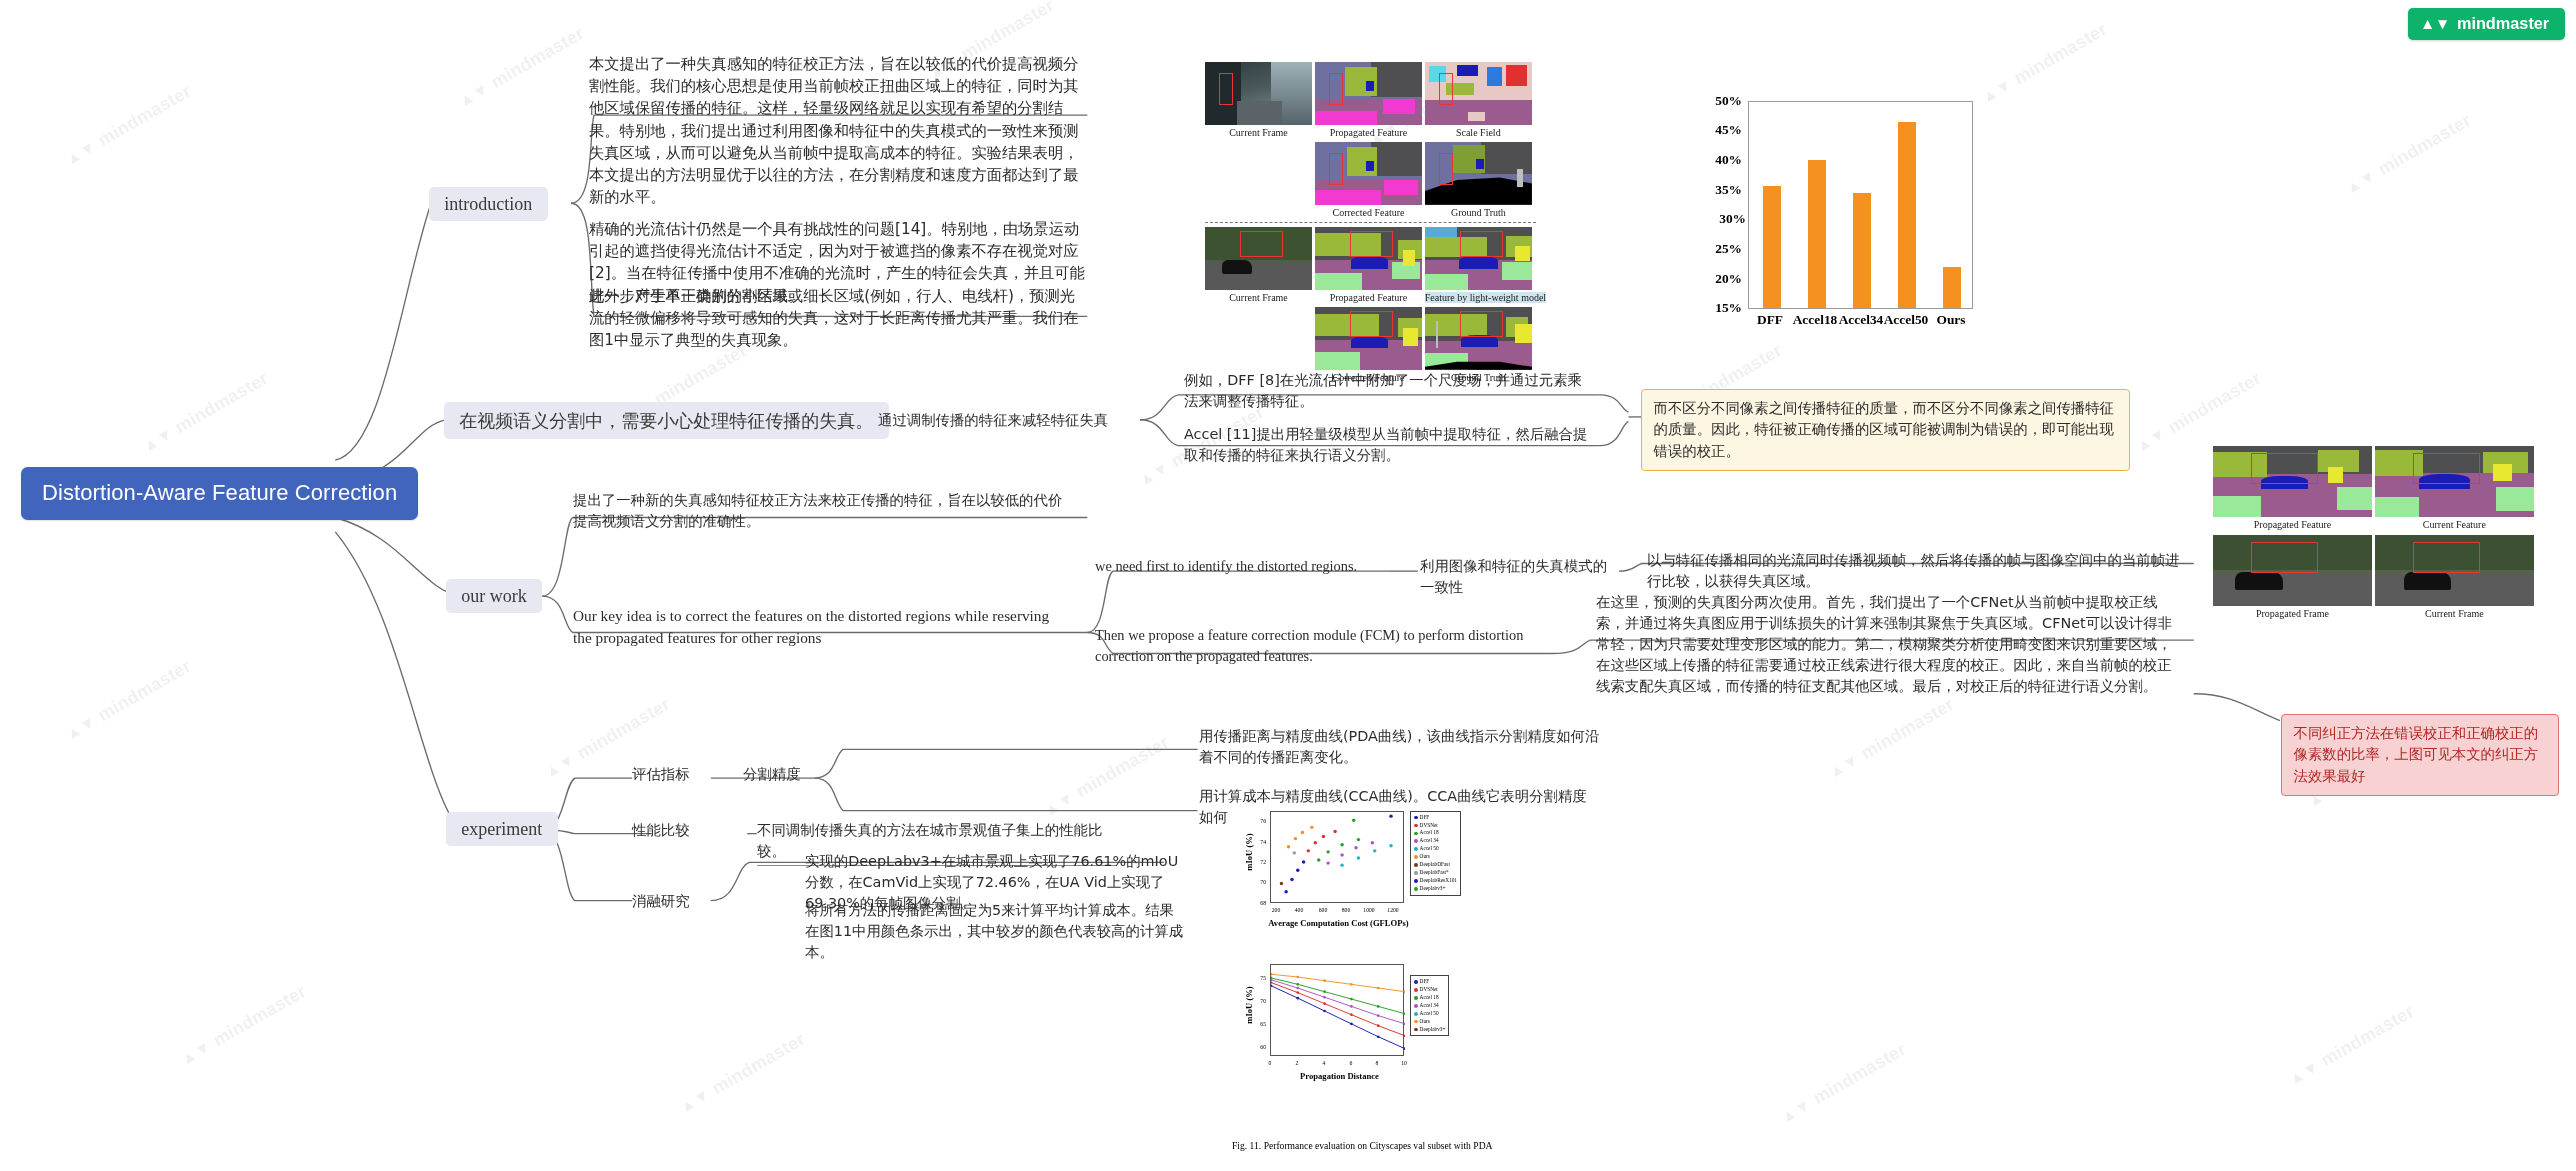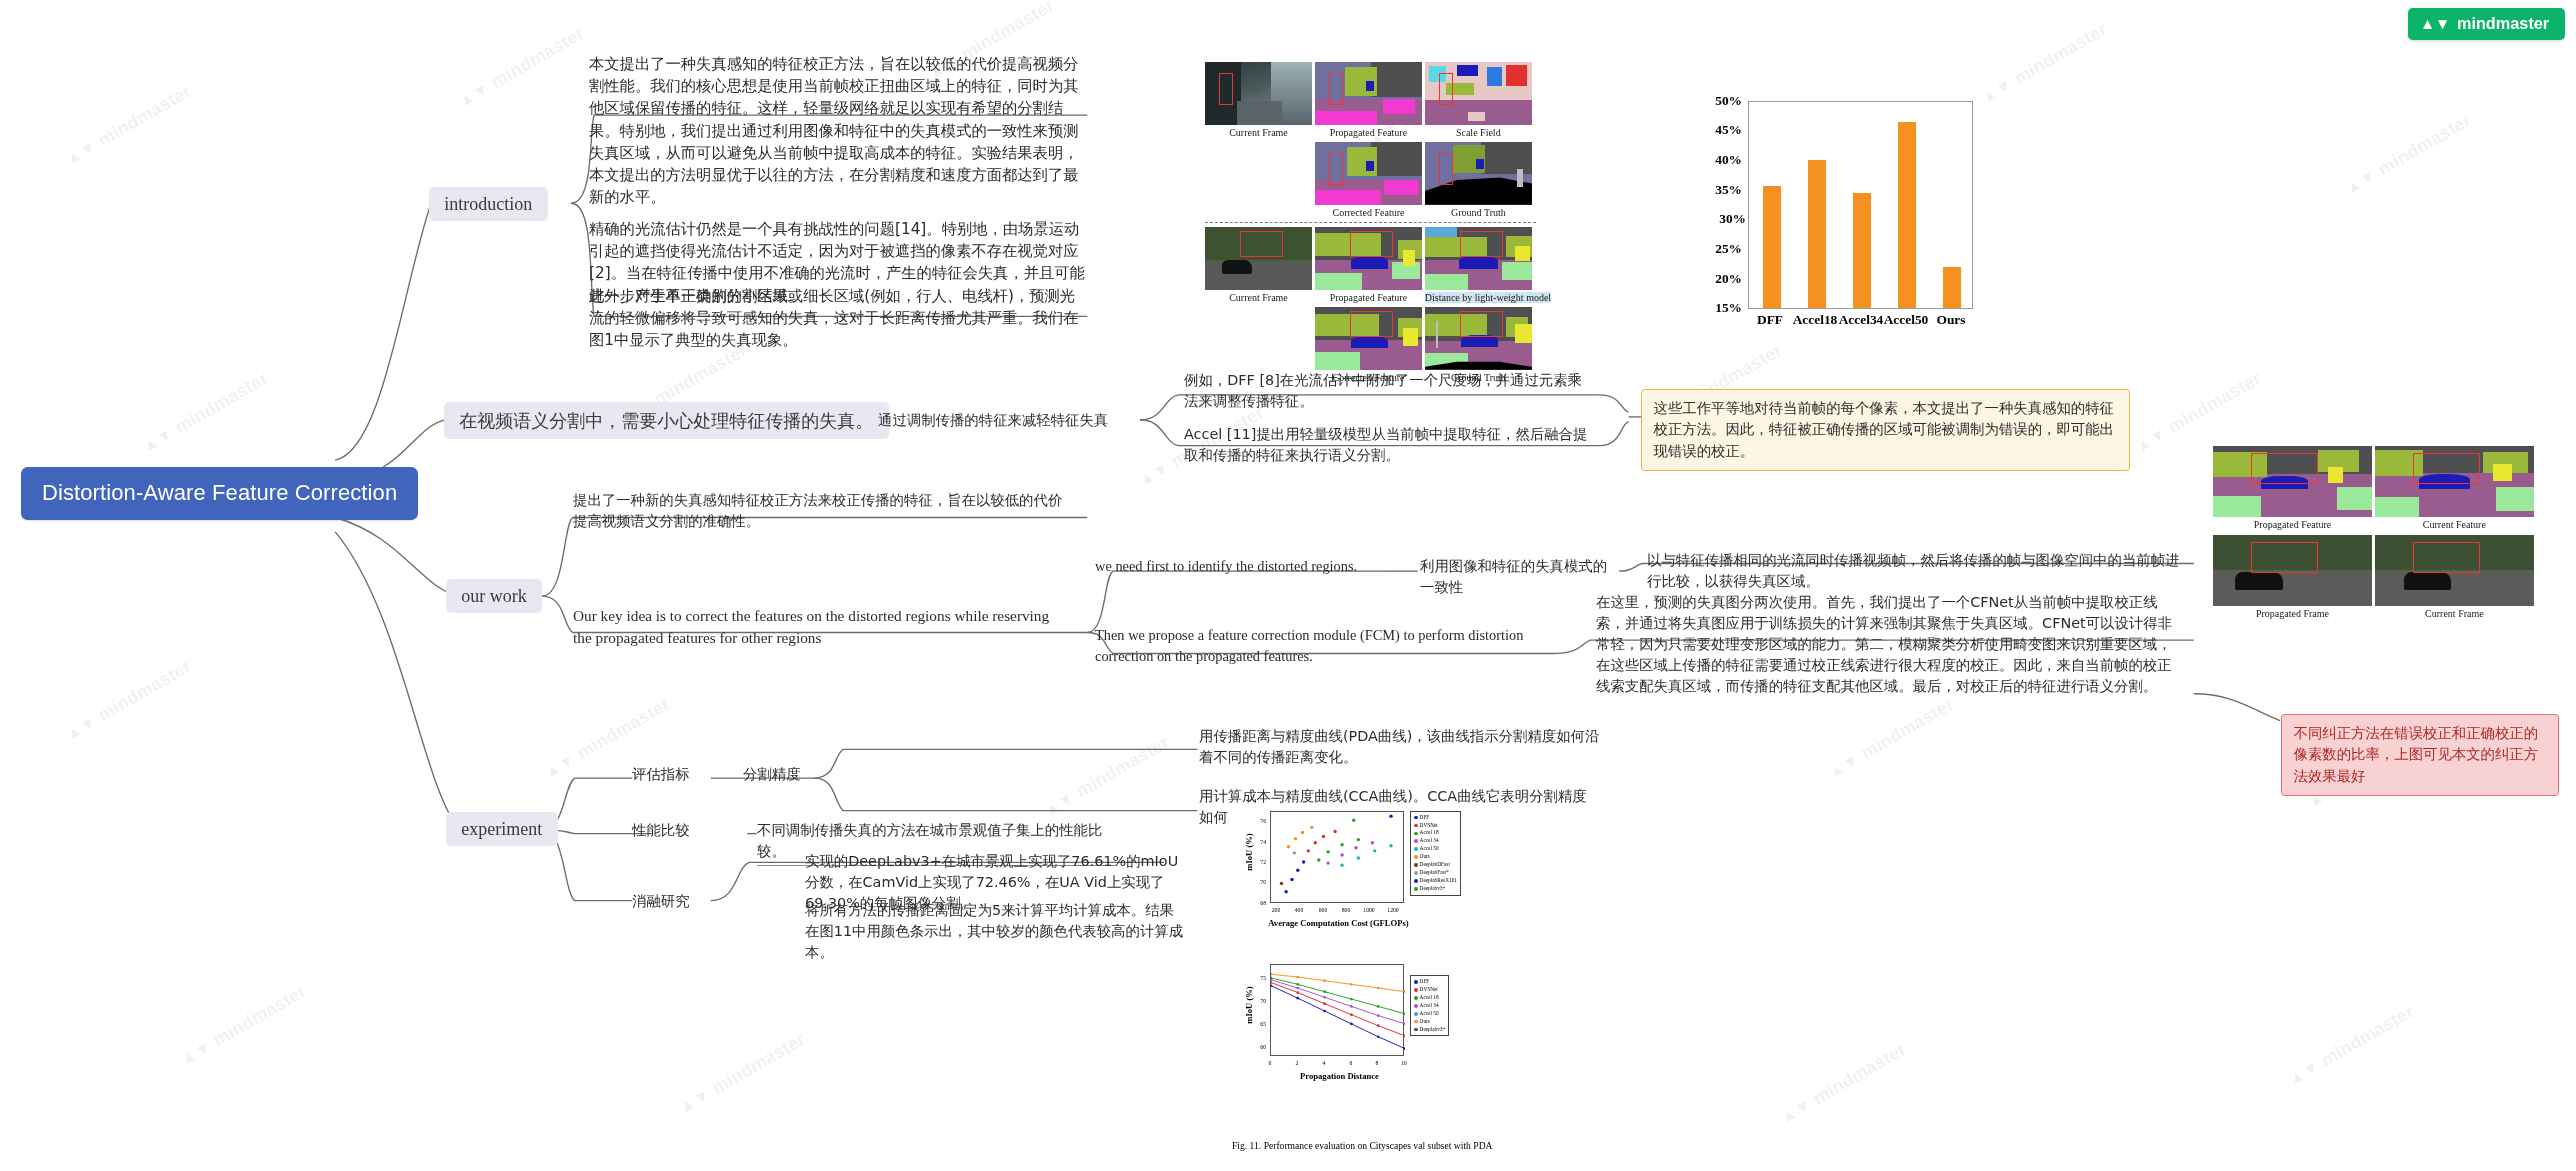--- a/index.html
+++ b/index.html
@@ -225,21 +225,21 @@
   <div class="node plain cn" style="left:589px; top:285px; width:501px;">此外，对于单一类别的小区域或细长区域(例如，行人、电线杆)，预测光流的轻微偏移将导致可感知的失真，这对于长距离传播尤其严重。我们在图1中显示了典型的失真现象。</div>
 
   <div class="node lvl1" style="left:444px; top:402px;">在视频语义分割中，需要小心处理特征传播的失真。</div>
 
   <div class="node plain cn small" style="left:878px; top:410px; width:268px;">通过调制传播的特征来减轻特征失真</div>
 
   <div class="node plain cn small" style="left:1184px; top:370px; width:412px;">例如，DFF [8]在光流估计中附加了一个尺度场，并通过元素乘法来调整传播特征。</div>
 
   <div class="node plain cn small" style="left:1184px; top:424px; width:412px;">Accel [11]提出用轻量级模型从当前帧中提取特征，然后融合提取和传播的特征来执行语义分割。</div>
 
-  <div class="node callout-yellow cn" style="left:1641px; top:389px; width:489px;">这些工作平等地对待当前帧的每个像素，本文提出了一种失真感知的特征校正方法。因此，特征被正确传播的区域可能被调制为错误的，即可能出现错误的校正。</div>
+  <div class="node callout-yellow cn" style="left:1641px; top:389px; width:489px;">而不区分不同像素之间传播特征的质量，而不区分不同像素之间传播特征的质量。因此，特征被正确传播的区域可能被调制为错误的，即可能出现错误的校正。</div>
 
   <div class="node lvl1" style="left:446px; top:579px;">our work</div>
 
   <div class="node plain cn small" style="left:573px; top:490px; width:493px;">提出了一种新的失真感知特征校正方法来校正传播的特征，旨在以较低的代价提高视频语义分割的准确性。</div>
 
   <div class="node plain en" style="left:573px; top:605px; width:498px;">Our key idea is to correct the features on the distorted regions while reserving the propagated features for other regions</div>
 
   <div class="node plain en small" style="left:1095px; top:556px; width:287px;">we need first to identify the distorted regions.</div>
 
   <div class="node plain cn small" style="left:1420px; top:556px; width:196px;">利用图像和特征的失真模式的一致性</div>
@@ -369,21 +369,21 @@
           <div style="position:absolute;left:0;top:0;width:30%;height:26%;background:#5aa8d8;"></div>
           <div style="position:absolute;left:0;top:16%;width:58%;height:32%;background:#9ab83a;"></div>
           <div style="position:absolute;right:0;top:14%;width:24%;height:34%;background:#9ab83a;"></div>
           <div style="position:absolute;left:0;bottom:0;width:100%;height:48%;background:#9a5c8f;"></div>
           <div style="position:absolute;left:0;bottom:0;width:40%;height:26%;background:#9ae89a;"></div>
           <div style="position:absolute;right:0;bottom:16%;width:28%;height:28%;background:#9ae89a;"></div>
           <div style="position:absolute;left:32%;top:46%;width:36%;height:20%;background:#1b1bb5;border-radius:40% 40% 0 0;"></div>
           <div style="position:absolute;right:2%;top:30%;width:14%;height:24%;background:#e8e830;"></div>
           <div class="redbox" style="left:33%;top:6%;width:40%;height:42%;"></div>
         </div>
-        <div class="fig-cap hl">Distance by light-weight model</div>
+        <div class="fig-cap hl">Feature by light-weight model</div>
       </div>
     </div>
 
     <div class="fig-row" style="margin-top:3.8px; margin-left:110px;">
       <div class="fig-cell">
         <div class="fig-img" style="background:#4f4f52;">
           <div style="position:absolute;left:0;top:12%;width:60%;height:34%;background:#9ab83a;"></div>
           <div style="position:absolute;right:0;top:18%;width:22%;height:30%;background:#9ab83a;"></div>
           <div style="position:absolute;left:0;bottom:0;width:100%;height:48%;background:#9a5c8f;"></div>
           <div style="position:absolute;left:0;bottom:0;width:42%;height:28%;background:#9ae89a;"></div>

